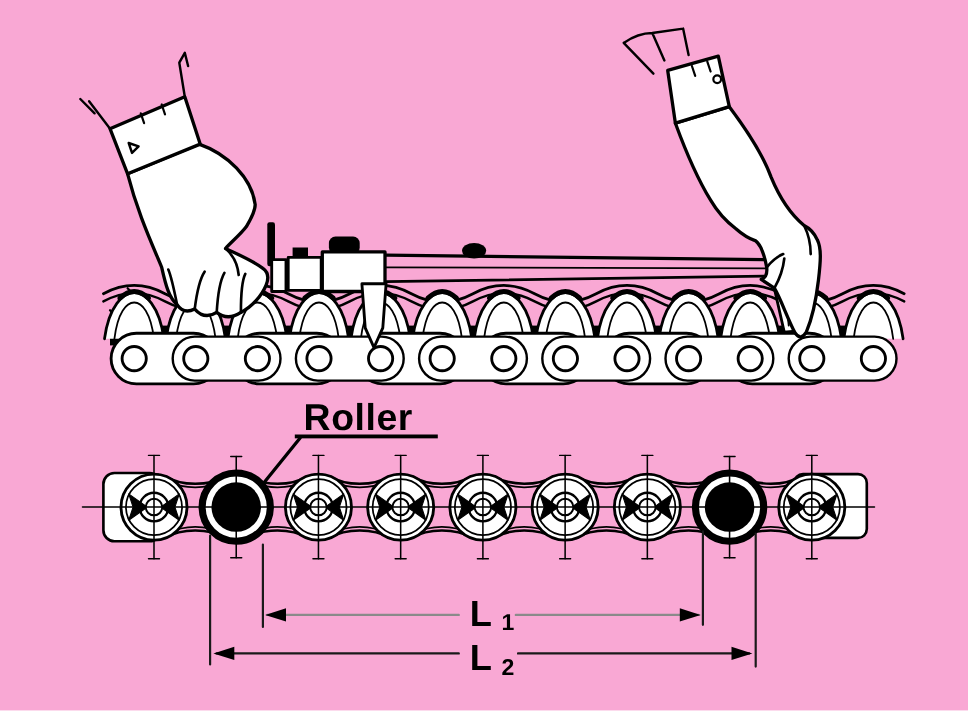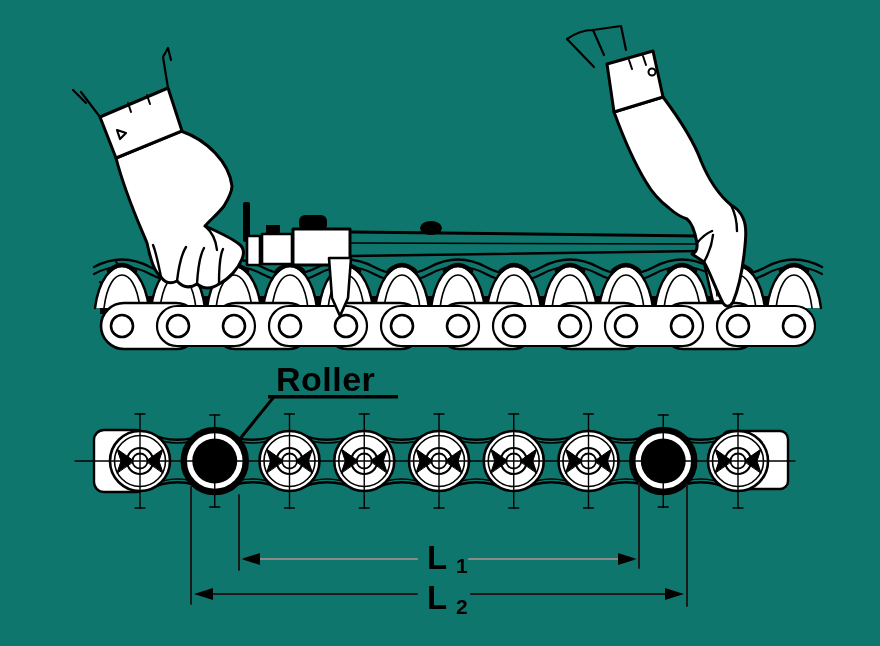--- a/index.html
+++ b/index.html
@@ -1,16 +1,16 @@
 <!DOCTYPE html>
 <html><head>
 <meta charset="utf-8">
 <style>
   html,body{margin:0;padding:0;background:#ffffff;}
-  .stage{position:relative;width:880px;height:646px;background:#0f766e;overflow:hidden;
+  .stage{position:relative;width:880px;height:646px;background:#f9a8d4;overflow:hidden;
          font-family:"Liberation Sans", sans-serif;}
   svg{display:block;}
   svg text{font-family:"Liberation Sans", sans-serif;font-weight:bold;fill:#000;}
 </style>
 </head>
 <body>
 
 <div class="stage">
 <svg width="880" height="646" viewBox="0 0 880 646" stroke-linecap="round" stroke-linejoin="round">
 

